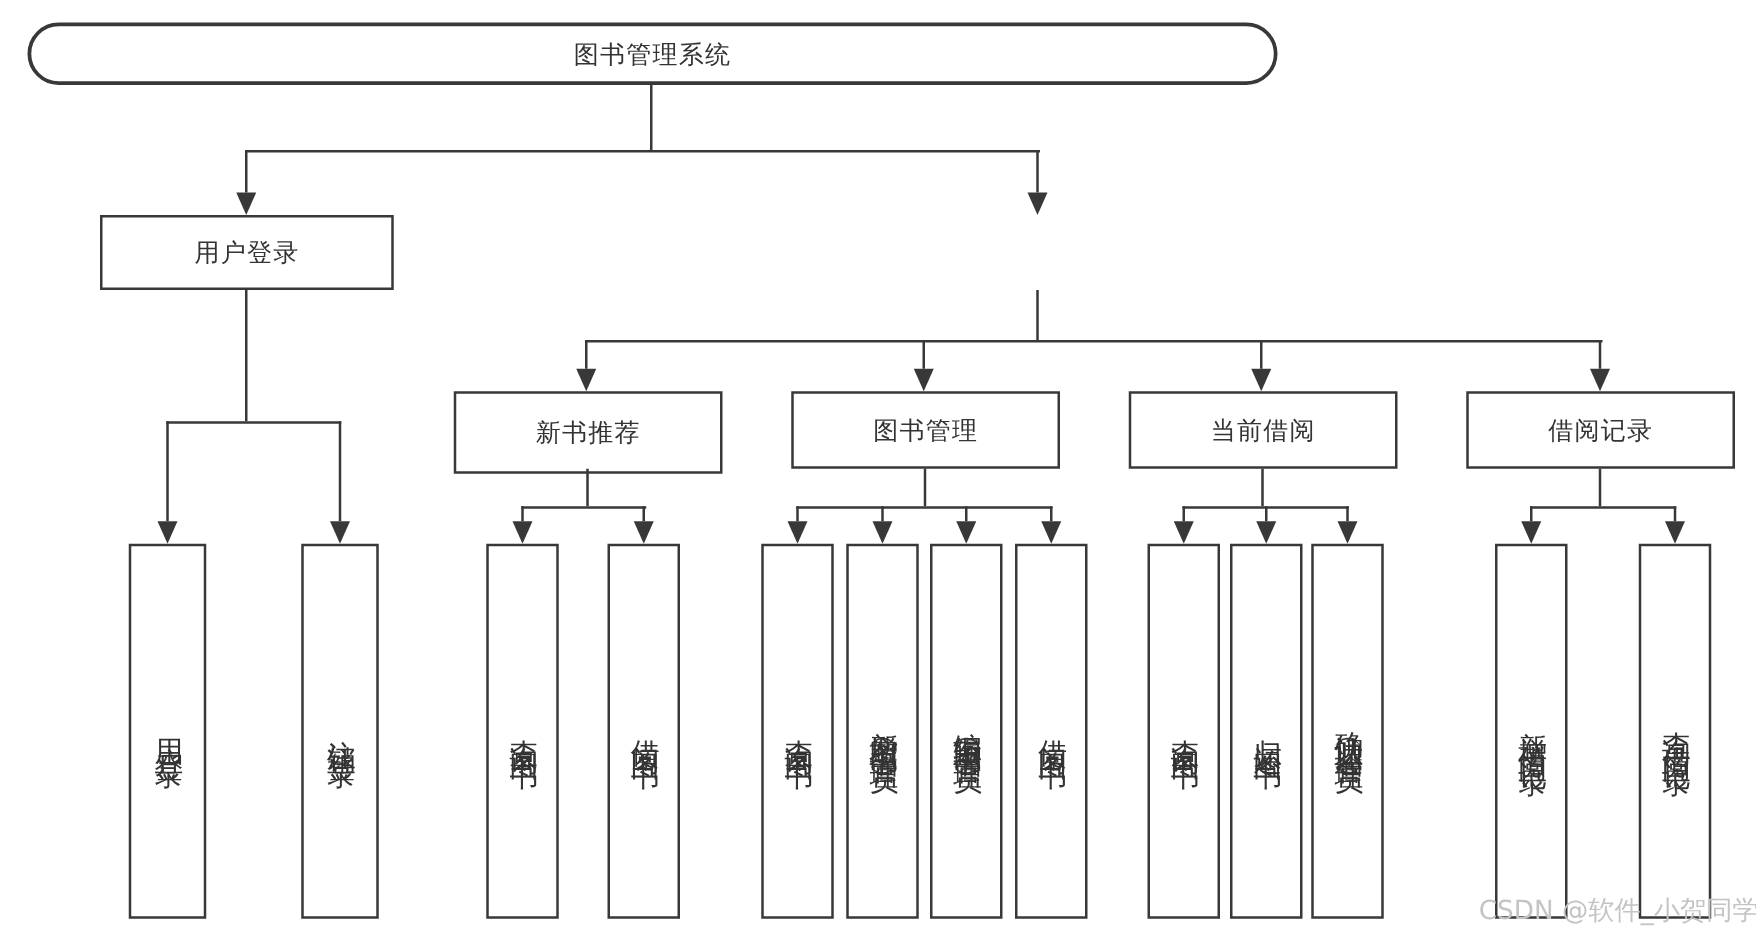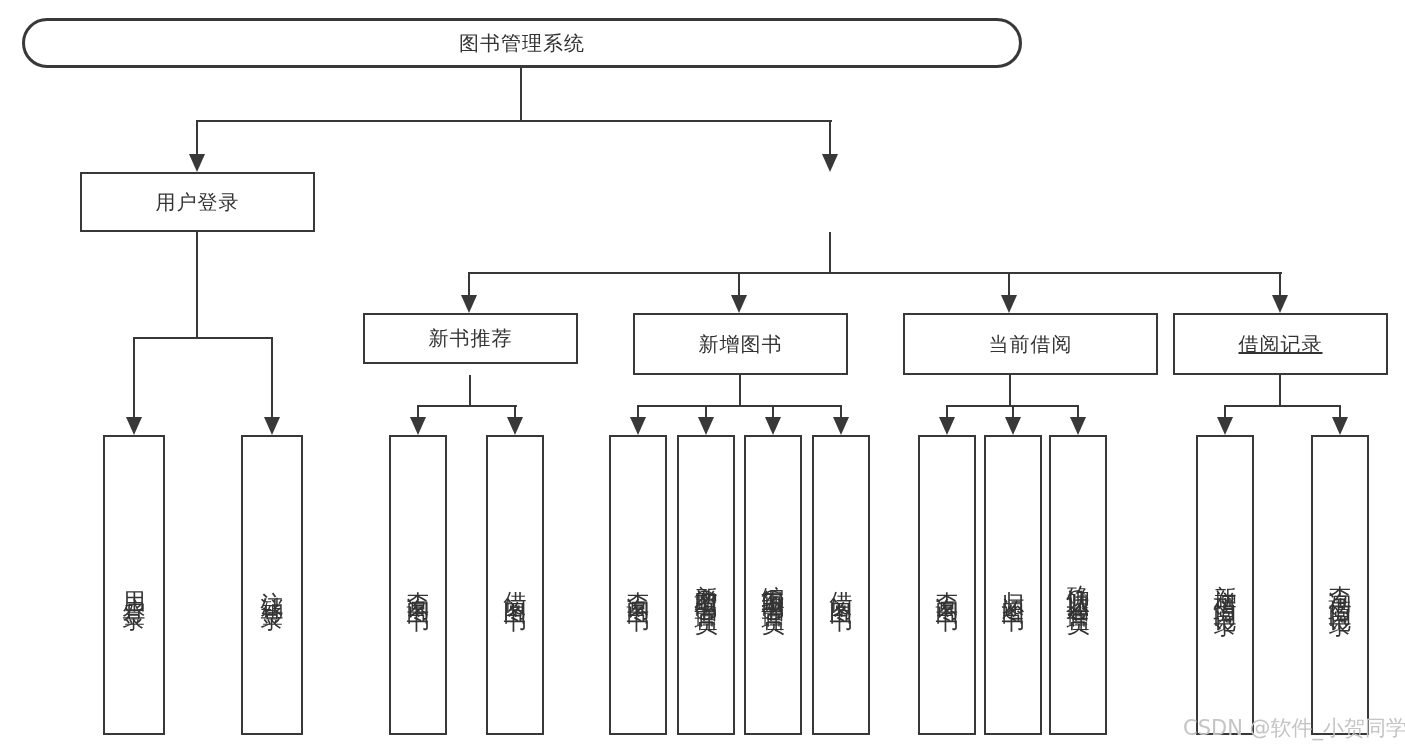--- a/index.html
+++ b/index.html
@@ -81,30 +81,30 @@
   <div class="hline" style="left:468px;top:272px;width:814px;"></div>
   <div class="vline" style="left:468px;top:272px;height:23px;"></div>
   <div class="arrow" style="left:461px;top:295px;"></div>
   <div class="vline" style="left:738px;top:272px;height:23px;"></div>
   <div class="arrow" style="left:731px;top:295px;"></div>
   <div class="vline" style="left:1008px;top:272px;height:23px;"></div>
   <div class="arrow" style="left:1001px;top:295px;"></div>
   <div class="vline" style="left:1279px;top:272px;height:23px;"></div>
   <div class="arrow" style="left:1272px;top:295px;"></div>
 
-  <div class="box" style="left:363px;top:313px;width:215px;height:51px;">
+  <div class="box" style="left:363px;top:313px;width:215px;height:66px;">
     <span class="hlabel">新书推荐</span>
   </div>
   <div class="box" style="left:633px;top:313px;width:215px;height:62px;">
-    <span class="hlabel">新增图书</span>
+    <span class="hlabel">图书管理</span>
   </div>
-  <div class="box" style="left:903px;top:313px;width:255px;height:62px;">
+  <div class="box" style="left:903px;top:313px;width:215px;height:62px;">
     <span class="hlabel">当前借阅</span>
   </div>
-  <div class="box" style="left:1173px;top:313px;width:215px;height:62px;text-decoration:underline;">
+  <div class="box" style="left:1173px;top:313px;width:215px;height:62px;">
     <span class="hlabel">借阅记录</span>
   </div>
 
   <div class="vline" style="left:469px;top:375px;height:30px;"></div>
   <div class="hline" style="left:417px;top:405px;width:100px;"></div>
   <div class="vline" style="left:417px;top:405px;height:12px;"></div>
   <div class="arrow" style="left:410px;top:417px;"></div>
   <div class="vline" style="left:514px;top:405px;height:12px;"></div>
   <div class="arrow" style="left:507px;top:417px;"></div>
 

